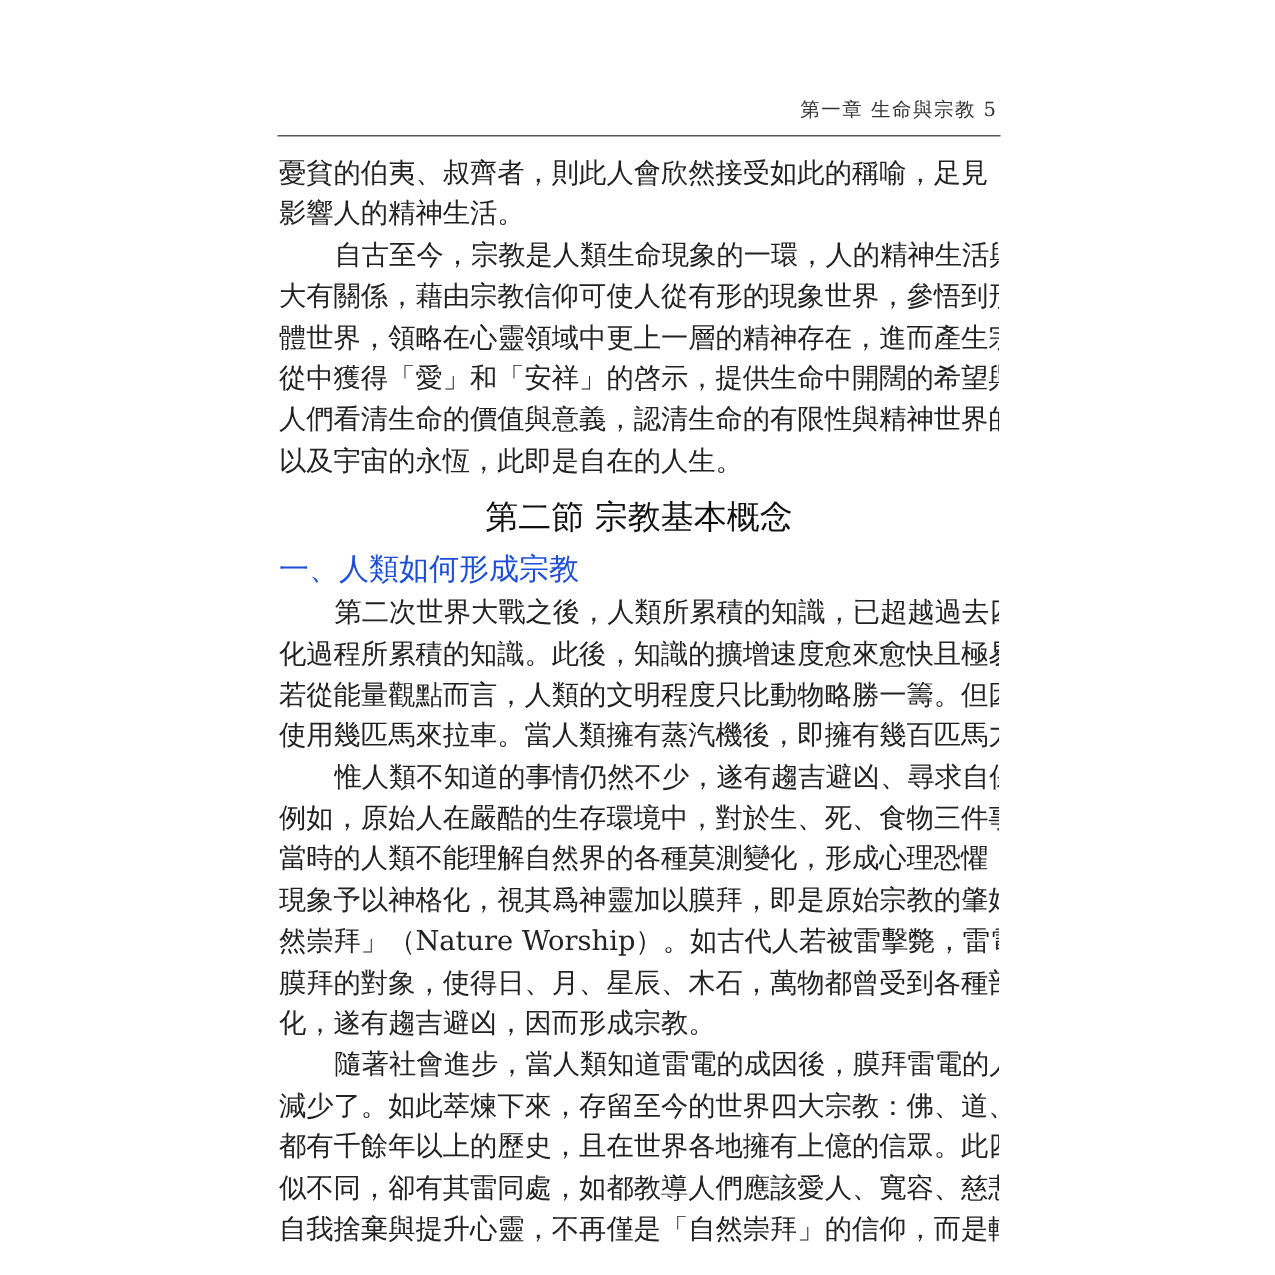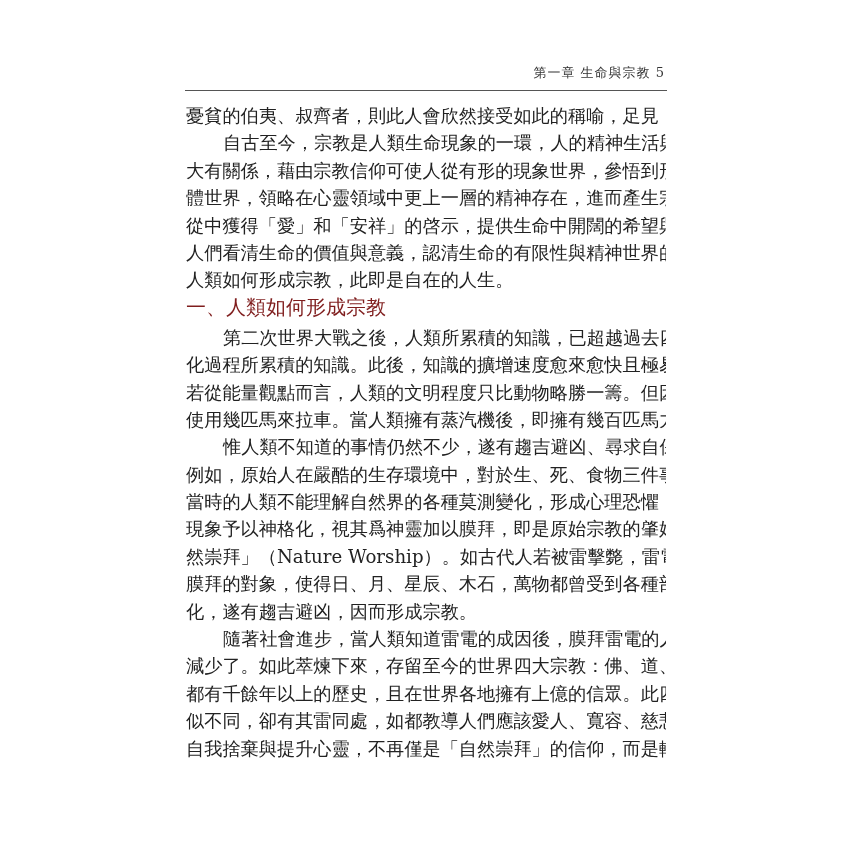--- a/index.html
+++ b/index.html
@@ -10,45 +10,47 @@
          text-align: right; font-size: 13px; color: #333; letter-spacing: 1px; }
   .header-rule { position: absolute; left: 185px; width: 482px; top: 90px; height: 0;
          border-top: 1.4px solid #555; }
   .body { position: absolute; left: 186px; width: 480px; top: 102px; }
   .line { font-size: 18.2px; line-height: 27.4px; height: 27.4px; white-space: nowrap;
           letter-spacing: 0px; text-align: justify; text-align-last: justify; overflow: hidden; }
   .line.last { text-align-last: left; }
   .indent { padding-left: 37px; }
   .section-title { font-family: "DejaVu Sans", "Liberation Sans", sans-serif; font-size: 22px;
           text-align: center; height: 38px; line-height: 38px; margin-top: 6px; color: #111; }
-  .subsection-title { font-family: Liberation Mono, monospace; font-size: 20px;
-          height: 30px; line-height: 30px; color: #7f1d1d; }
+  .subsection-title { font-family: Liberation Sans, sans-serif; font-size: 20px;
+          height: 30px; line-height: 30px; color: #1d4ed8; }
   .para { margin: 0; }
 </style>
 </head>
 <body>
 
 <div class="page">
   <div class="running-header">第一章 生命與宗教 5</div>
   <div class="header-rule"></div>
 
   <div class="body">
     <div id="intro">
         <div class="para">
           <div class="line">憂貧的伯夷、叔齊者，則此人會欣然接受如此的稱喻，足見「心念」會</div>
+          <div class="line last">影響人的精神生活。</div>
         </div>
         <div class="para">
           <div class="line indent">自古至今，宗教是人類生命現象的一環，人的精神生活與宗教信仰</div>
           <div class="line">大有關係，藉由宗教信仰可使人從有形的現象世界，參悟到形而上的實</div>
           <div class="line">體世界，領略在心靈領域中更上一層的精神存在，進而產生宗教情操，</div>
           <div class="line">從中獲得「愛」和「安祥」的啓示，提供生命中開闊的希望與藍圖，讓</div>
           <div class="line">人們看清生命的價值與意義，認清生命的有限性與精神世界的無限寬廣</div>
-          <div class="line last">人類如何形成宗教，此即是自在的人生。</div>
+          <div class="line last">以及宇宙的永恆，此即是自在的人生。</div>
         </div>
       </div>
+    <div class="section-title">第二節 宗教基本概念</div>
     <div class="subsection-title">一、人類如何形成宗教</div>
     <div id="sectionparas">
         <div class="para">
           <div class="line indent">第二次世界大戰之後，人類所累積的知識，已超越過去四百萬年進</div>
           <div class="line">化過程所累積的知識。此後，知識的擴增速度愈來愈快且極易於取得。</div>
           <div class="line">若從能量觀點而言，人類的文明程度只比動物略勝一籌。但因人類懂得</div>
           <div class="line">使用幾匹馬來拉車。當人類擁有蒸汽機後，即擁有幾百匹馬力的能量；</div>
         </div>
         <div class="para">
           <div class="line indent">惟人類不知道的事情仍然不少，遂有趨吉避凶、尋求自保的行爲。</div>

